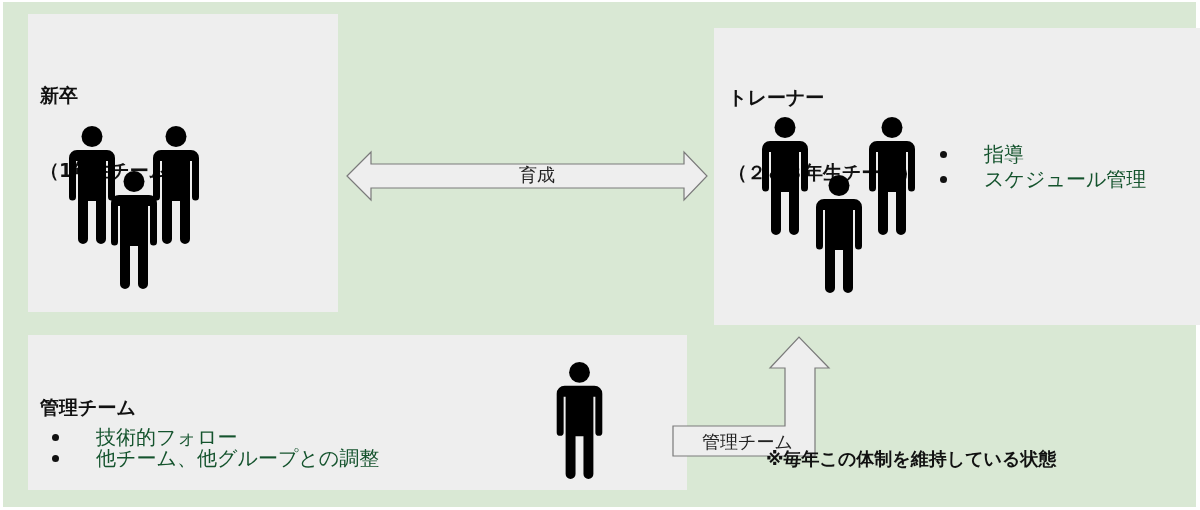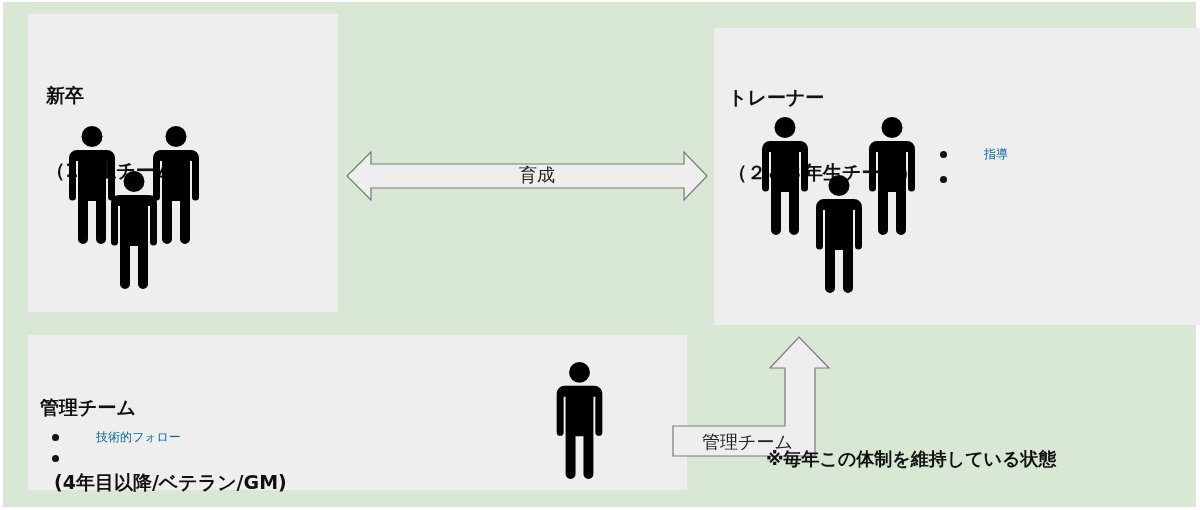--- a/index.html
+++ b/index.html
@@ -1,59 +1,58 @@
 <!DOCTYPE html>
 <html><head>
 <meta charset="utf-8">
 <style>
   * { box-sizing: border-box; margin: 0; padding: 0; }
   html, body { width: 1200px; height: 510px; background: #ffffff; overflow: hidden; }
   body { font-family: "DejaVu Sans", "Liberation Sans", sans-serif; color: #111; position: relative; }
   .canvas { position: absolute; left: 3px; top: 2px; width: 1193px; height: 505px; background: #d9e8d4; }
   .box { position: absolute; background: #eeeeee; }
   .title { position: absolute; font-weight: bold; font-size: 19px; line-height: 25px; color: #111; white-space: pre; }
-  .bullets { position: absolute; list-style: none; font-size: 12px; line-height: 21px; color: #0369a1; }
+  .bullets { position: absolute; list-style: none; font-size: 20px; line-height: 21px; color: #14532d; }
   .bullets li { position: relative; padding-left: 44px; white-space: nowrap; }
   .bullets li .dot { position: absolute; left: 0; top: 7px; width: 7px; height: 7px; border-radius: 50%; background: #111; }
   .person { position: absolute; }
   svg.shape { position: absolute; overflow: visible; }
   .arrow-label { position: absolute; font-size: 18px; color: #222; white-space: nowrap; margin-left: 16px; }
   .note { position: absolute; font-weight: bold; font-size: 18px; color: #111; white-space: nowrap; }
 </style>
 </head>
 <body>
 
 <div class="canvas"></div>
 
 <div class="box" style="left:28px; top:14px; width:310px; height:298px;">
-  <div class="title" style="left:12px; top:19px;margin-left:6px;">
+  <div class="title" style="left:12px; top:19px;">
     <div>新卒</div>
     <div>（1年生チーム）</div>
   </div>
 </div>
 
 <div class="box" style="left:714px; top:28px; width:529px; height:297px;">
   <div class="title" style="left:14px; top:7px;">
     <div>トレーナー</div>
     <div>（２＆３年生チーム）</div>
   </div>
   <ul class="bullets" style="left:226px; top:114px; line-height:25px;">
     <li><span class="dot" style="top:9px;"></span><span>指導</span></li>
-    <li><span class="dot" style="top:9px;"></span></li>
+    <li><span class="dot" style="top:9px;"></span><span>スケジュール管理</span></li>
   </ul>
 </div>
 
 <div class="box" style="left:28px; top:335px; width:659px; height:155px;">
   <div class="title" style="left:12px; top:10px;">
     <div>管理チーム</div>
-    <div style="padding-left:14px;">(4年目以降/ベテラン/GM)</div>
   </div>
   <ul class="bullets" style="left:24px; top:92px;">
     <li><span class="dot"></span><span>技術的フォロー</span></li>
-    <li><span class="dot"></span></li>
+    <li><span class="dot"></span><span>他チーム、他グループとの調整</span></li>
   </ul>
 </div>
 
 <svg width="0" height="0" style="position:absolute">
   <defs>
     <symbol id="person" viewBox="0 0 46 118">
       <circle cx="23" cy="10.5" r="10.5" fill="#000"></circle>
       <path d="M8,24 H38 A8,8 0 0 1 46,32 V71 A3.5,3.5 0 0 1 39,71 V35 H37 V113 A5,5 0 0 1 27,113 V75 H19 V113 A5,5 0 0 1 9,113 V35 H7 V71 A3.5,3.5 0 0 1 0,71 V32 A8,8 0 0 1 8,24 Z" fill="#000"></path>
     </symbol>
   </defs>

